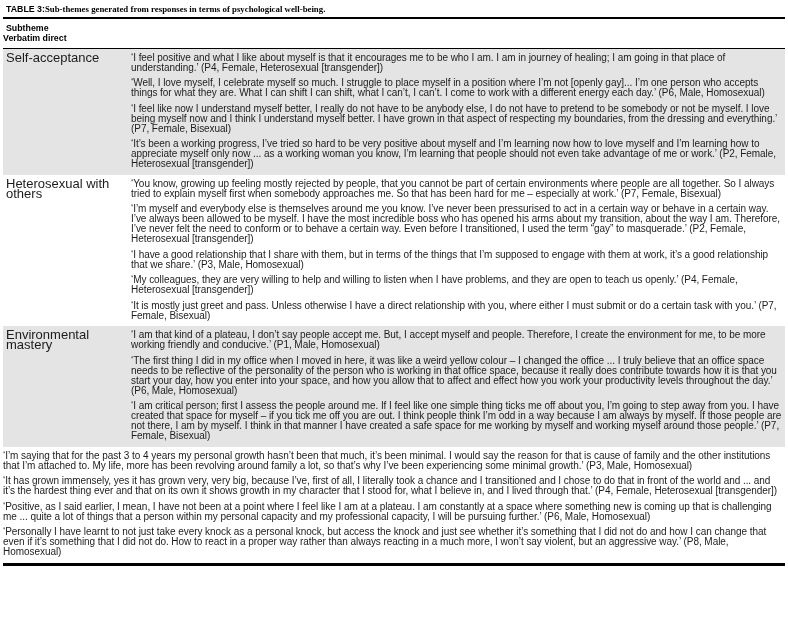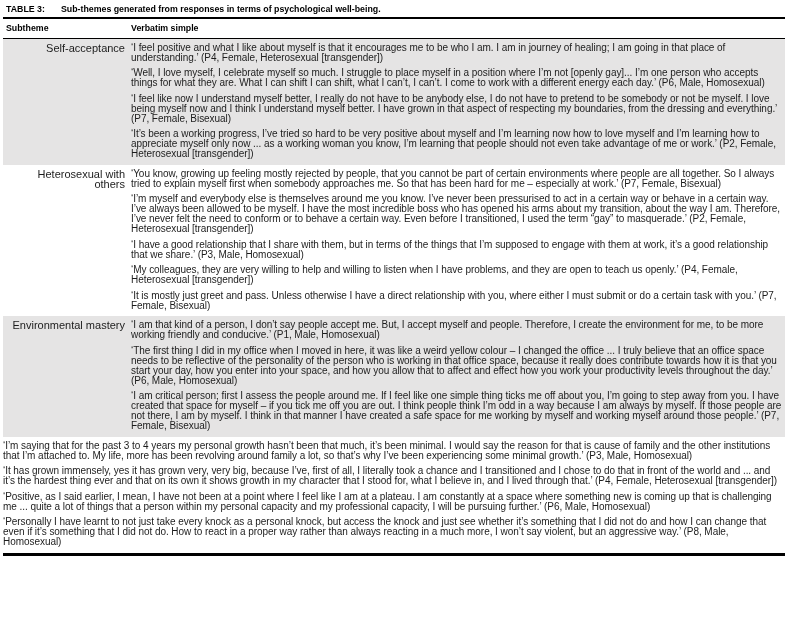--- a/index.html
+++ b/index.html
@@ -17,27 +17,28 @@
     box-sizing: border-box;
     padding: 0 3px;
     background: #ffffff;
   }
   .caption {
     padding: 4px 3px 3px 3px;
     font-size: 8.8px;
     line-height: 10px;
     color: #000000;
   }
-  .cap-label { font-weight: bold; margin-right: 16px; }
-  .cap-text { font-weight: bold; }
+  .cap-label { font-weight: bold; margin-right: 0; }
+  .cap-text { font-weight: bold; font-family: Liberation Serif, serif; }
   .thead {
     display: flex;
     border-top: 2.5px solid #000000;
     border-bottom: 1.3px solid #000000;
     padding: 4px 0 4.5px 0;
+    flex-direction: column;
   }
   .th {
     font-weight: bold;
     font-size: 8.8px;
     line-height: 10px;
     color: #000000;
   }
   .col1 {
     width: 128px;
     flex-shrink: 0;
@@ -46,24 +47,23 @@
     padding-right: 6px;
   }
   .col2 {
     flex: 1;
     box-sizing: border-box;
     padding-right: 3px;
   }
   .row { display: flex; padding-top: 4px; }
   .row.shaded { background: #e5e4e4; }
   .subtheme {
-    font-size: 11px;
+    font-size: 13px;
     line-height: 10.4px;
     color: #1c1c1c;
-    text-align: right;
   }
   .quotes p {
     margin: 0 0 5.5px 0;
     font-size: 10px;
     line-height: 10px;
     color: #1c1c1c;
     letter-spacing: -0.05px;
   }
   .bottom-rule {
     height: 3px;
@@ -74,21 +74,21 @@
 <body>
 
 <div class="page">
 
   <div class="caption">
     <span class="cap-label">TABLE 3:</span><span class="cap-text">Sub-themes generated from responses in terms of psychological well-being.</span>
   </div>
 
   <div class="thead">
     <div class="col1 th">Subtheme</div>
-    <div class="col2 th">Verbatim simple</div>
+    <div class="col2 th">Verbatim direct</div>
   </div>
 
   <div class="row shaded">
     <div class="col1 subtheme">Self-acceptance</div>
     <div class="col2 quotes">
       <p>‘I feel positive and what I like about myself is that it encourages me to be who I am. I am in journey of healing; I am going in that place of understanding.’ (P4, Female, Heterosexual [transgender])</p>
       <p>‘Well, I love myself, I celebrate myself so much. I struggle to place myself in a position where I’m not [openly gay]... I’m one person who accepts things for what they are. What I can shift I can shift, what I can’t, I can’t. I come to work with a different energy each day.’ (P6, Male, Homosexual)</p>
       <p>‘I feel like now I understand myself better, I really do not have to be anybody else, I do not have to pretend to be somebody or not be myself. I love being myself now and I think I understand myself better. I have grown in that aspect of respecting my boundaries, from the dressing and everything.’ (P7, Female, Bisexual)</p>
       <p>‘It’s been a working progress, I’ve tried so hard to be very positive about myself and I’m learning now how to love myself and I’m learning how to appreciate myself only now ... as a working woman you know, I’m learning that people should not even take advantage of me or work.’ (P2, Female, Heterosexual [transgender])</p>
     </div>
@@ -101,21 +101,21 @@
       <p>‘I’m myself and everybody else is themselves around me you know. I’ve never been pressurised to act in a certain way or behave in a certain way. I’ve always been allowed to be myself. I have the most incredible boss who has opened his arms about my transition, about the way I am. Therefore, I’ve never felt the need to conform or to behave a certain way. Even before I transitioned, I used the term “gay” to masquerade.’ (P2, Female, Heterosexual [transgender])</p>
       <p>‘I have a good relationship that I share with them, but in terms of the things that I’m supposed to engage with them at work, it’s a good relationship that we share.’ (P3, Male, Homosexual)</p>
       <p>‘My colleagues, they are very willing to help and willing to listen when I have problems, and they are open to teach us openly.’ (P4, Female, Heterosexual [transgender])</p>
       <p>‘It is mostly just greet and pass. Unless otherwise I have a direct relationship with you, where either I must submit or do a certain task with you.’ (P7, Female, Bisexual)</p>
     </div>
   </div>
 
   <div class="row shaded">
     <div class="col1 subtheme">Environmental mastery</div>
     <div class="col2 quotes">
-      <p>‘I am that kind of a person, I don’t say people accept me. But, I accept myself and people. Therefore, I create the environment for me, to be more working friendly and conducive.’ (P1, Male, Homosexual)</p>
+      <p>‘I am that kind of a plateau, I don’t say people accept me. But, I accept myself and people. Therefore, I create the environment for me, to be more working friendly and conducive.’ (P1, Male, Homosexual)</p>
       <p>‘The first thing I did in my office when I moved in here, it was like a weird yellow colour – I changed the office ... I truly believe that an office space needs to be reflective of the personality of the person who is working in that office space, because it really does contribute towards how it is that you start your day, how you enter into your space, and how you allow that to affect and effect how you work your productivity levels throughout the day.’ (P6, Male, Homosexual)</p>
       <p>‘I am critical person; first I assess the people around me. If I feel like one simple thing ticks me off about you, I’m going to step away from you. I have created that space for myself – if you tick me off you are out. I think people think I’m odd in a way because I am always by myself. If those people are not there, I am by myself. I think in that manner I have created a safe space for me working by myself and working myself around those people.’ (P7, Female, Bisexual)</p>
     </div>
   </div>
 
   <div class="row">
     <div class="col2 quotes">
       <p>‘I’m saying that for the past 3 to 4 years my personal growth hasn’t been that much, it’s been minimal. I would say the reason for that is cause of family and the other institutions that I’m attached to. My life, more has been revolving around family a lot, so that’s why I’ve been experiencing some minimal growth.’ (P3, Male, Homosexual)</p>
       <p>‘It has grown immensely, yes it has grown very, very big, because I’ve, first of all, I literally took a chance and I transitioned and I chose to do that in front of the world and ... and it’s the hardest thing ever and that on its own it shows growth in my character that I stood for, what I believe in, and I lived through that.’ (P4, Female, Heterosexual [transgender])</p>
       <p>‘Positive, as I said earlier, I mean, I have not been at a point where I feel like I am at a plateau. I am constantly at a space where something new is coming up that is challenging me ... quite a lot of things that a person within my personal capacity and my professional capacity, I will be pursuing further.’ (P6, Male, Homosexual)</p>

